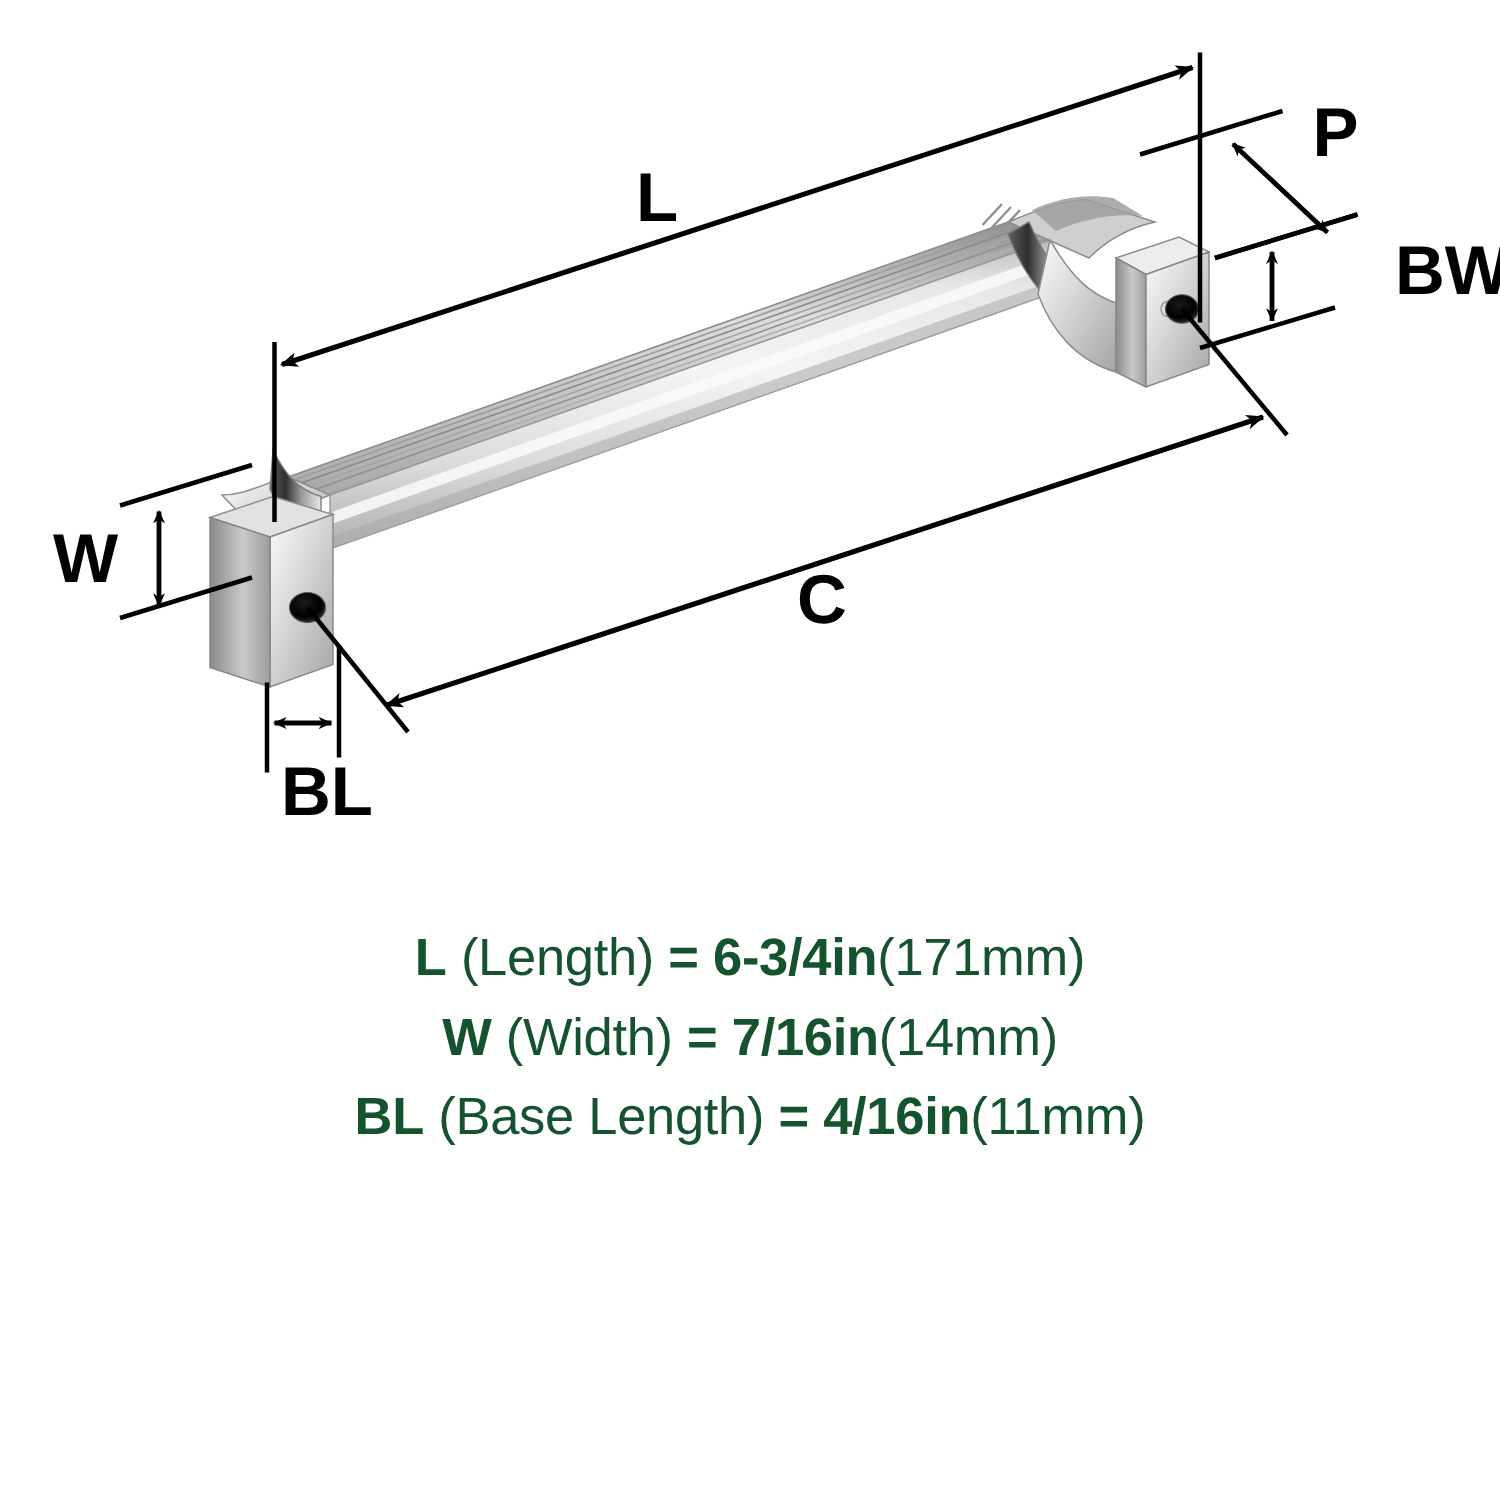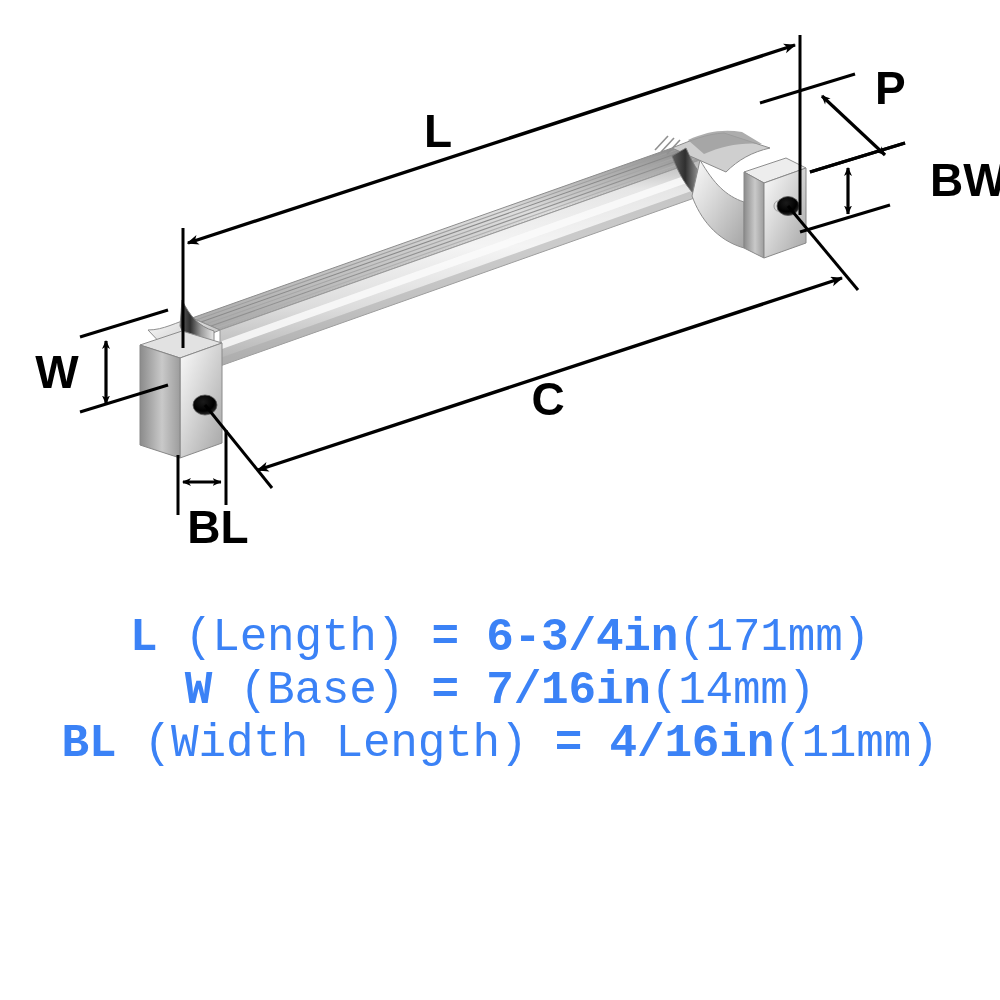--- a/index.html
+++ b/index.html
@@ -48,25 +48,25 @@
 
   
   #spec-list {
     position: absolute;
     left: 0;
     top: 612px;
     width: 1000px;
     text-align: center;
   }
   .spec-row {
-    font-family: Liberation Mono, monospace;
-    font-size: 46px;
+    font-family: Liberation Sans, sans-serif;
+    font-size: 35px;
     line-height: 53px;
     white-space: nowrap;
-    color: #3b82f6;
+    color: #14532d;
     letter-spacing: -0.2px;
   }
   .spec-code {
     font-weight: bold;
   }
   .spec-name {
     font-weight: normal;
   }
   .spec-eq {
     font-weight: bold;
@@ -262,29 +262,29 @@
 
     <div class="spec-row">
       <span class="spec-code">L</span>
       <span class="spec-name">(Length)</span>
       <span class="spec-eq">=</span>
       <span class="spec-imperial">6-3/4in</span><span class="spec-metric">(171mm)</span>
     </div>
 
     <div class="spec-row">
       <span class="spec-code">W</span>
-      <span class="spec-name">(Base)</span>
+      <span class="spec-name">(Width)</span>
       <span class="spec-eq">=</span>
       <span class="spec-imperial">7/16in</span><span class="spec-metric">(14mm)</span>
     </div>
 
 
 
     <div class="spec-row">
       <span class="spec-code">BL</span>
-      <span class="spec-name">(Width Length)</span>
+      <span class="spec-name">(Base Length)</span>
       <span class="spec-eq">=</span>
       <span class="spec-imperial">4/16in</span><span class="spec-metric">(11mm)</span>
     </div>
 
 
   </div>
 </div>
 
 </body></html>

